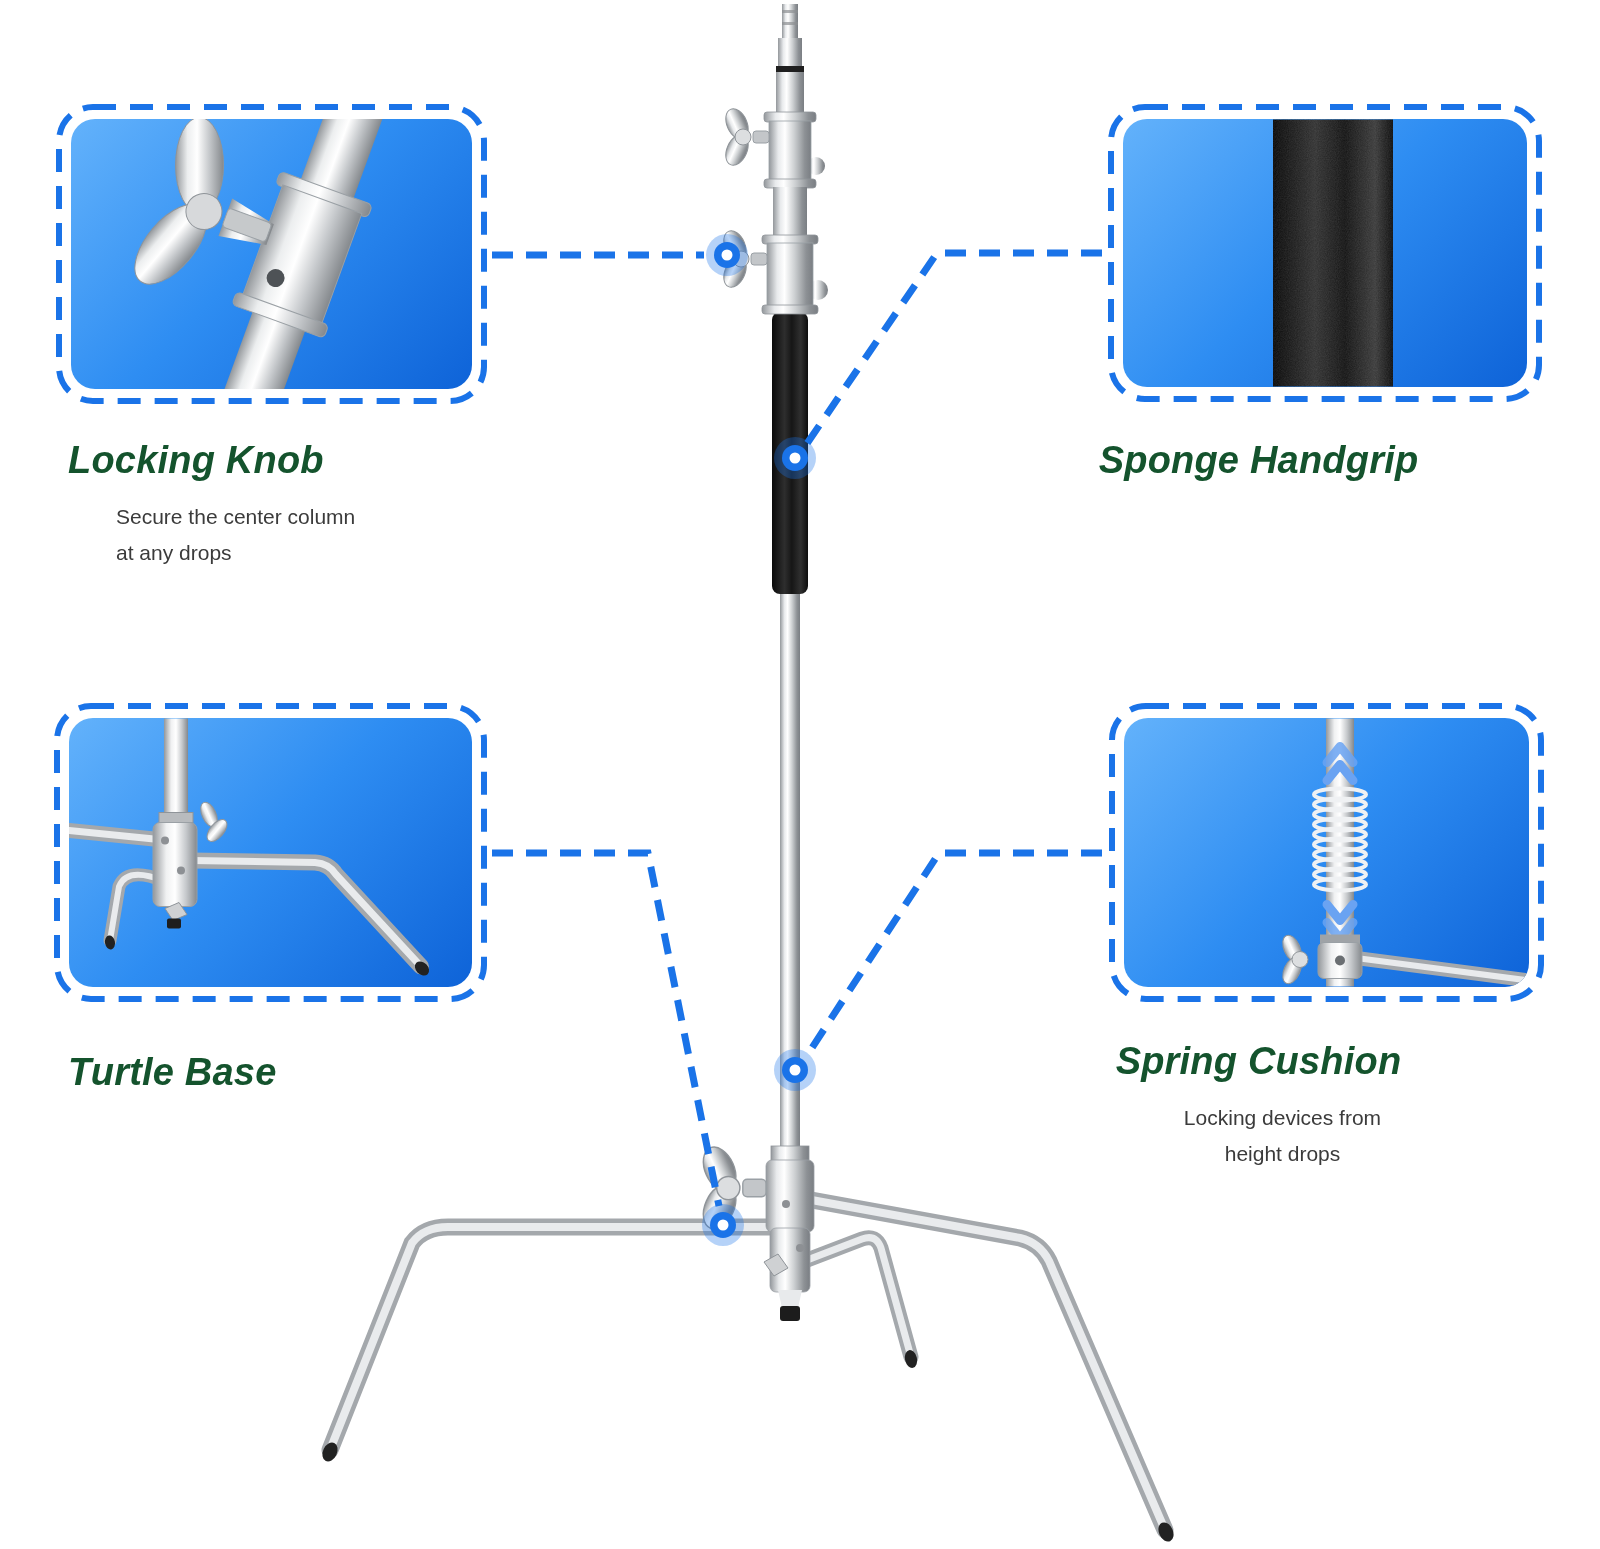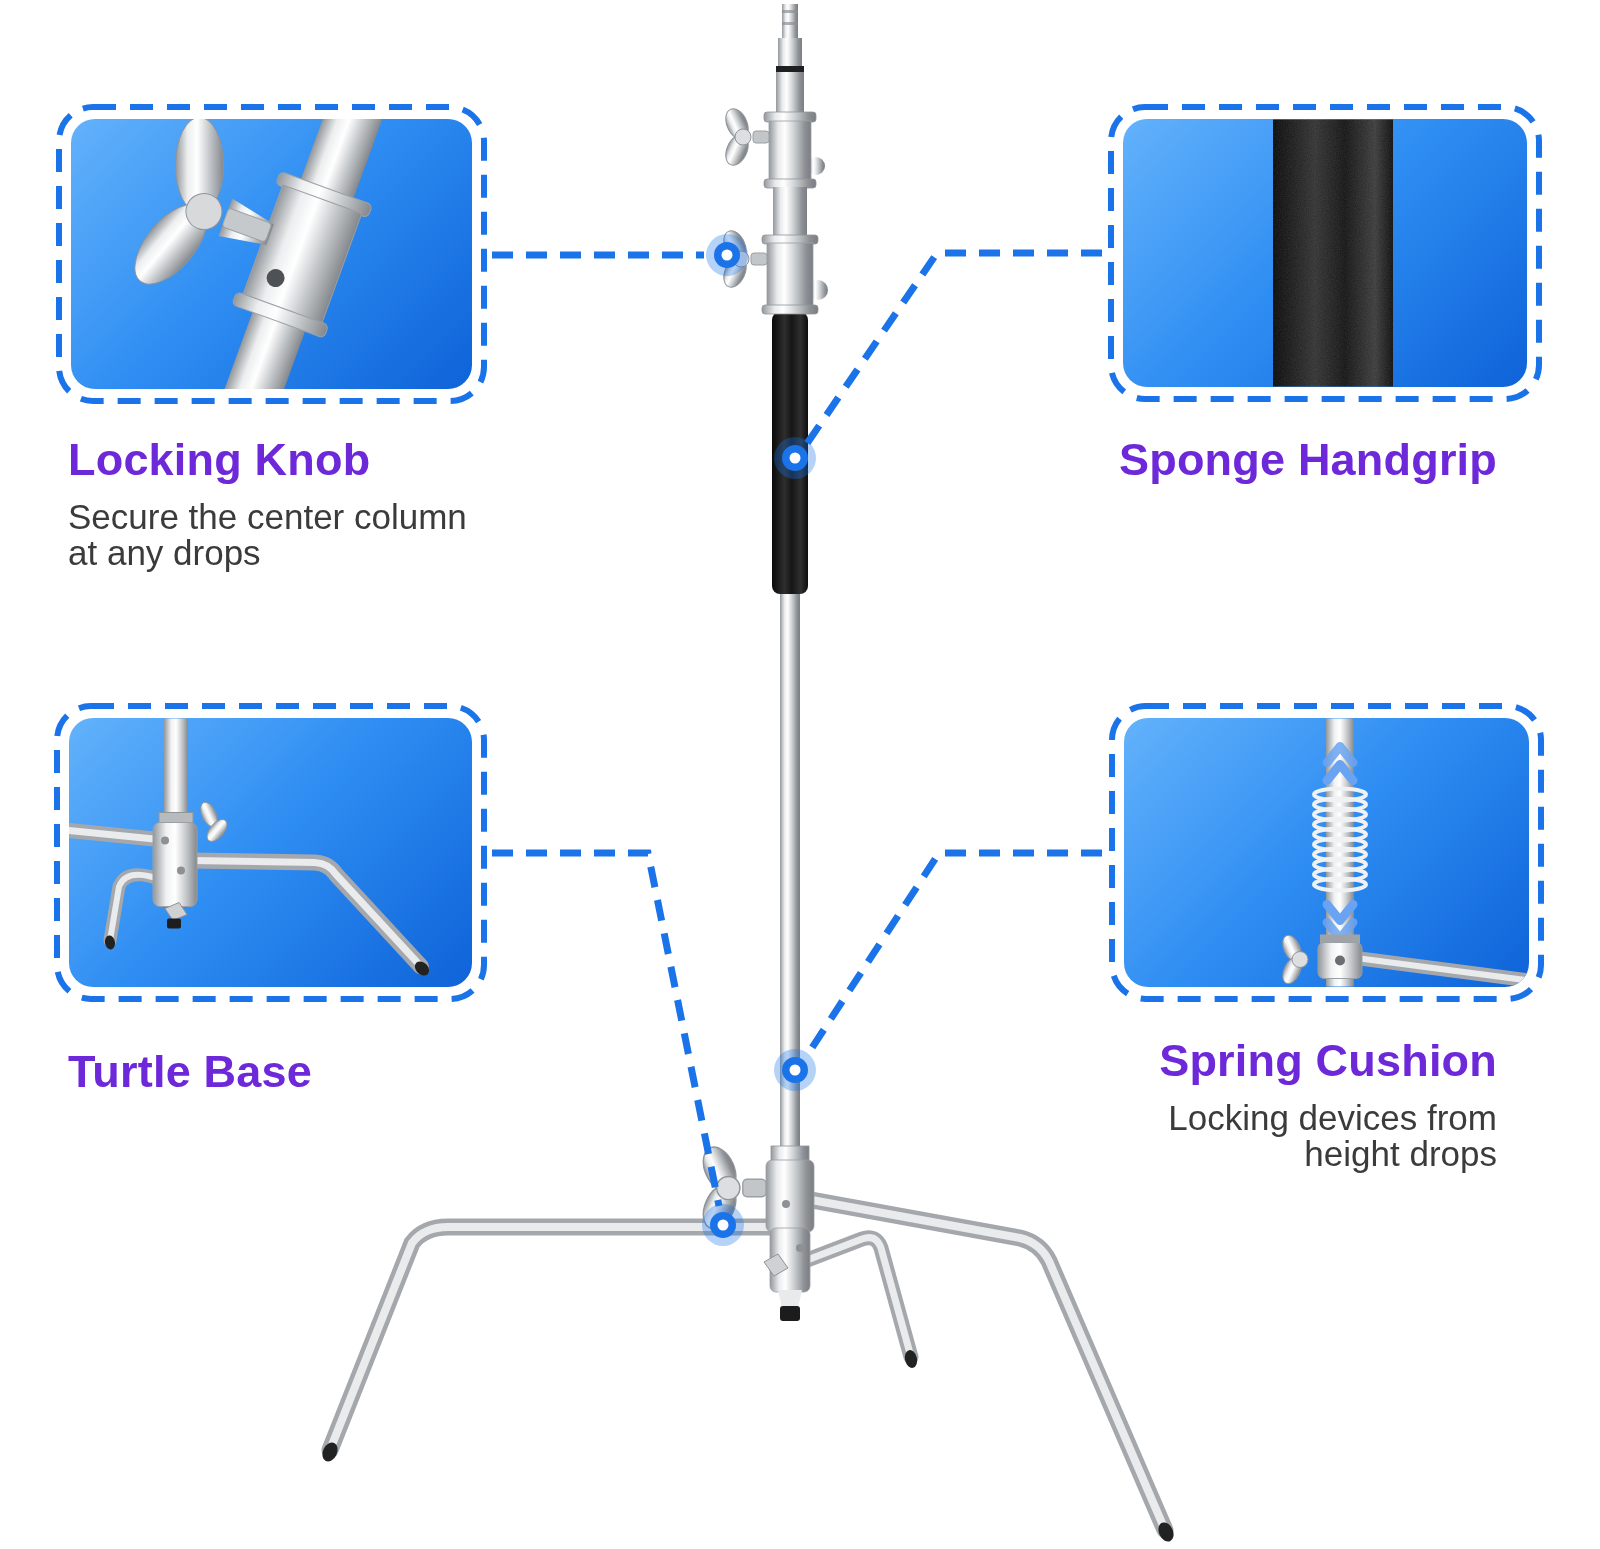--- a/index.html
+++ b/index.html
@@ -11,28 +11,29 @@
   svg.layer { position:absolute; left:0; top:0; }
   .box { position:absolute; }
   .box svg.frame { position:absolute; left:0; top:0; width:100%; height:100%; }
   .panel {
     position:absolute; inset:16px; border-radius:24px; overflow:hidden;
     background:linear-gradient(135deg,#63b2fb 0%,#2e8df2 48%,#0e63d8 100%);
   }
   .panel svg { display:block; width:100%; height:100%; }
   .cap { position:absolute; }
   .cap .title {
-    font-size:45px; font-weight:700; color:#6d28d9; line-height:52px;
+    font-size:38px; font-weight:700; color:#14532d; line-height:52px;
     letter-spacing:0.2px;
+    font-style:italic;
   }
   .cap .desc {
-    margin-top:13px; font-size:35px; color:#3b3b3b; line-height:36px;
+    margin-top:13px; font-size:21px; color:#3b3b3b; line-height:36px;margin-left:48px;
   }
   .cap.align-left  { text-align:left; }
-  .cap.align-right { text-align:right; }
+  .cap.align-right { text-align:center; }
 </style>
 </head>
 <body>
 
 <div id="canvas">
 
   <svg class="layer" width="1600" height="1549" viewBox="0 0 1600 1549">
     <defs>
       <linearGradient id="steelH" x1="0" y1="0" x2="1" y2="0">
         <stop offset="0" stop-color="#93979b"></stop>

